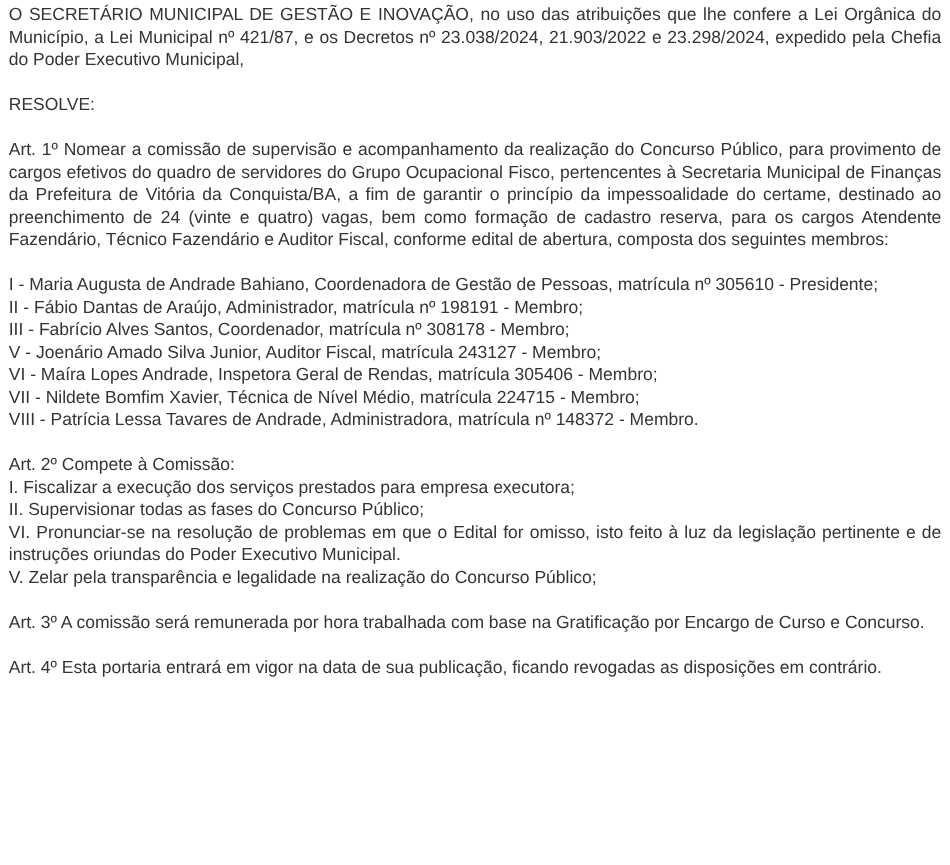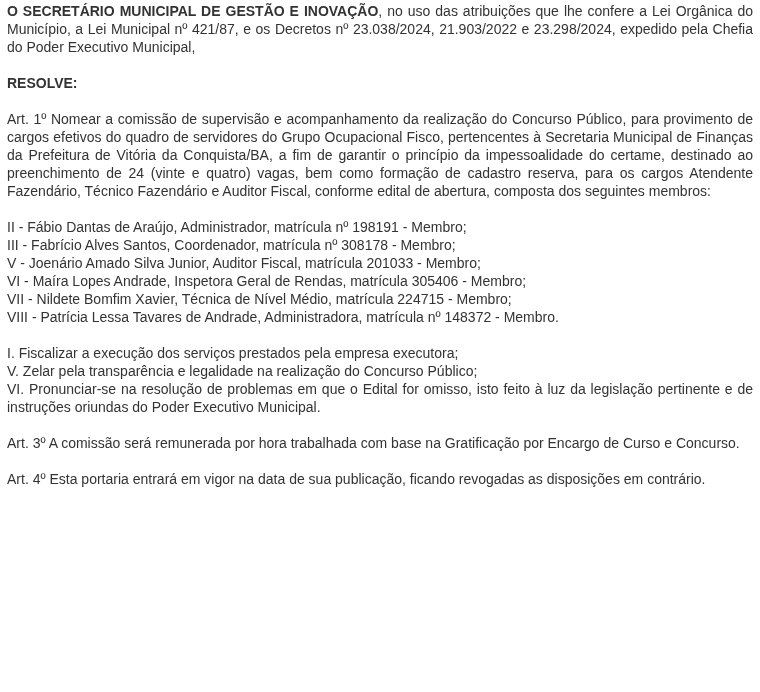--- a/index.html
+++ b/index.html
@@ -22,42 +22,45 @@
     margin: 0 0 18px 0;
     text-align: justify;
   }
   .block:last-child {
     margin-bottom: 16px;
   }
   .line {
     text-align: justify;
   }
   .bold {
-    font-weight: bold;
+    font-weight: normal;
   }
 </style>
 </head>
 <body>
 
 <p class="block"><span class="bold">O SECRETÁRIO MUNICIPAL DE GESTÃO E INOVAÇÃO</span><span>, no uso das atribuições que lhe confere a Lei Orgânica do Município, a Lei Municipal nº 421/87, e os Decretos nº 23.038/2024, 21.903/2022 e 23.298/2024, expedido pela Chefia do Poder Executivo Municipal,</span></p>
 
 <p class="block bold">RESOLVE:</p>
 
 <p class="block">Art. 1º Nomear a comissão de supervisão e acompanhamento da realização do Concurso Público, para provimento de cargos efetivos do quadro de servidores do Grupo Ocupacional Fisco, pertencentes à Secretaria Municipal de Finanças da Prefeitura de Vitória da Conquista/BA, a fim de garantir o princípio da impessoalidade do certame, destinado ao preenchimento de 24 (vinte e quatro) vagas, bem como formação de cadastro reserva, para os cargos Atendente Fazendário, Técnico Fazendário e Auditor Fiscal, conforme edital de abertura, composta dos seguintes membros:</p>
 
 <div class="block">
+  <div class="line">I - Maria Augusta de Andrade Bahiano, Coordenadora de Gestão de Pessoas, matrícula nº 305610 - Presidente;</div>
   <div class="line">II - Fábio Dantas de Araújo, Administrador, matrícula nº 198191 - Membro;</div>
   <div class="line">III - Fabrício Alves Santos, Coordenador, matrícula nº 308178 - Membro;</div>
-  <div class="line">V - Joenário Amado Silva Junior, Auditor Fiscal, matrícula 201033 - Membro;</div>
+  <div class="line">V - Joenário Amado Silva Junior, Auditor Fiscal, matrícula 243127 - Membro;</div>
   <div class="line">VI - Maíra Lopes Andrade, Inspetora Geral de Rendas, matrícula 305406 - Membro;</div>
   <div class="line">VII - Nildete Bomfim Xavier, Técnica de Nível Médio, matrícula 224715 - Membro;</div>
   <div class="line">VIII - Patrícia Lessa Tavares de Andrade, Administradora, matrícula nº 148372 - Membro.</div>
 </div>
 
 <div class="block">
-  <div class="line">I. Fiscalizar a execução dos serviços prestados pela empresa executora;</div>
+  <div class="line">Art. 2º Compete à Comissão:</div>
+  <div class="line">I. Fiscalizar a execução dos serviços prestados para empresa executora;</div>
+  <div class="line">II. Supervisionar todas as fases do Concurso Público;</div>
+  <div class="line">VI. Pronunciar-se na resolução de problemas em que o Edital for omisso, isto feito à luz da legislação pertinente e de instruções oriundas do Poder Executivo Municipal.</div>
   <div class="line">V. Zelar pela transparência e legalidade na realização do Concurso Público;</div>
-  <div class="line">VI. Pronunciar-se na resolução de problemas em que o Edital for omisso, isto feito à luz da legislação pertinente e de instruções oriundas do Poder Executivo Municipal.</div>
 </div>
 
 <p class="block">Art. 3º A comissão será remunerada por hora trabalhada com base na Gratificação por Encargo de Curso e Concurso.</p>
 
 <p class="block">Art. 4º Esta portaria entrará em vigor na data de sua publicação, ficando revogadas as disposições em contrário.</p>
 
 </body></html>

